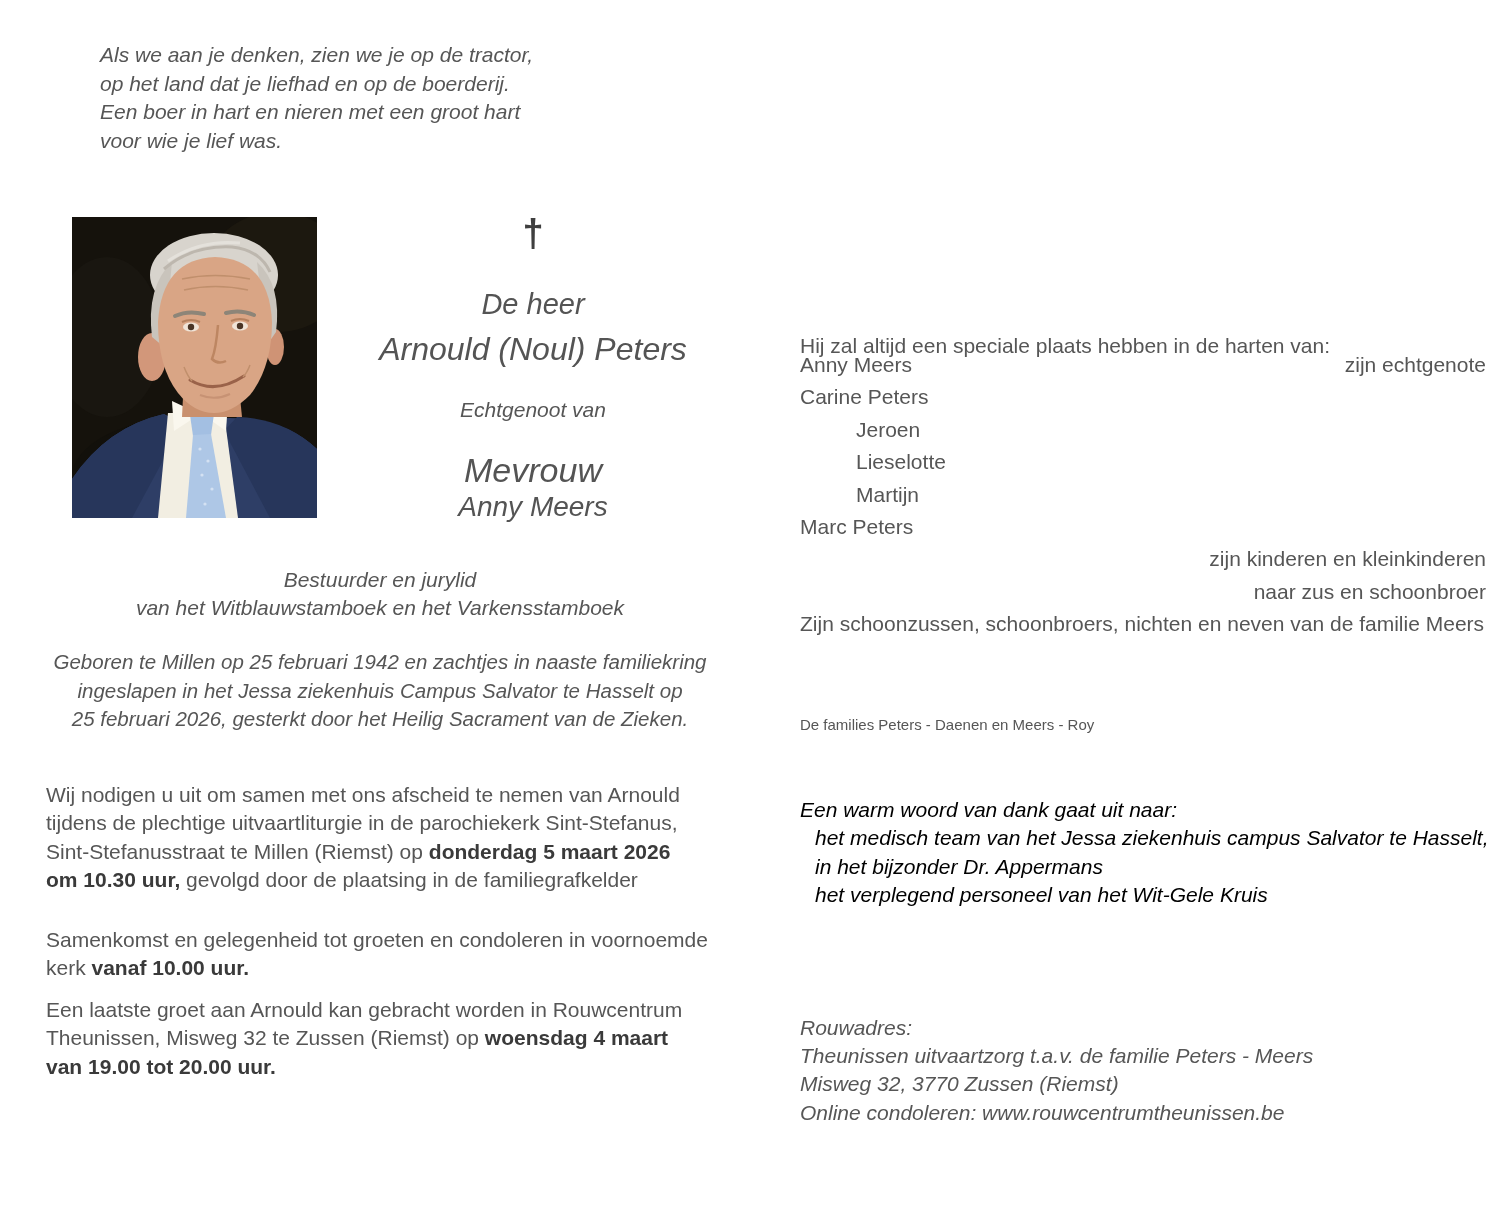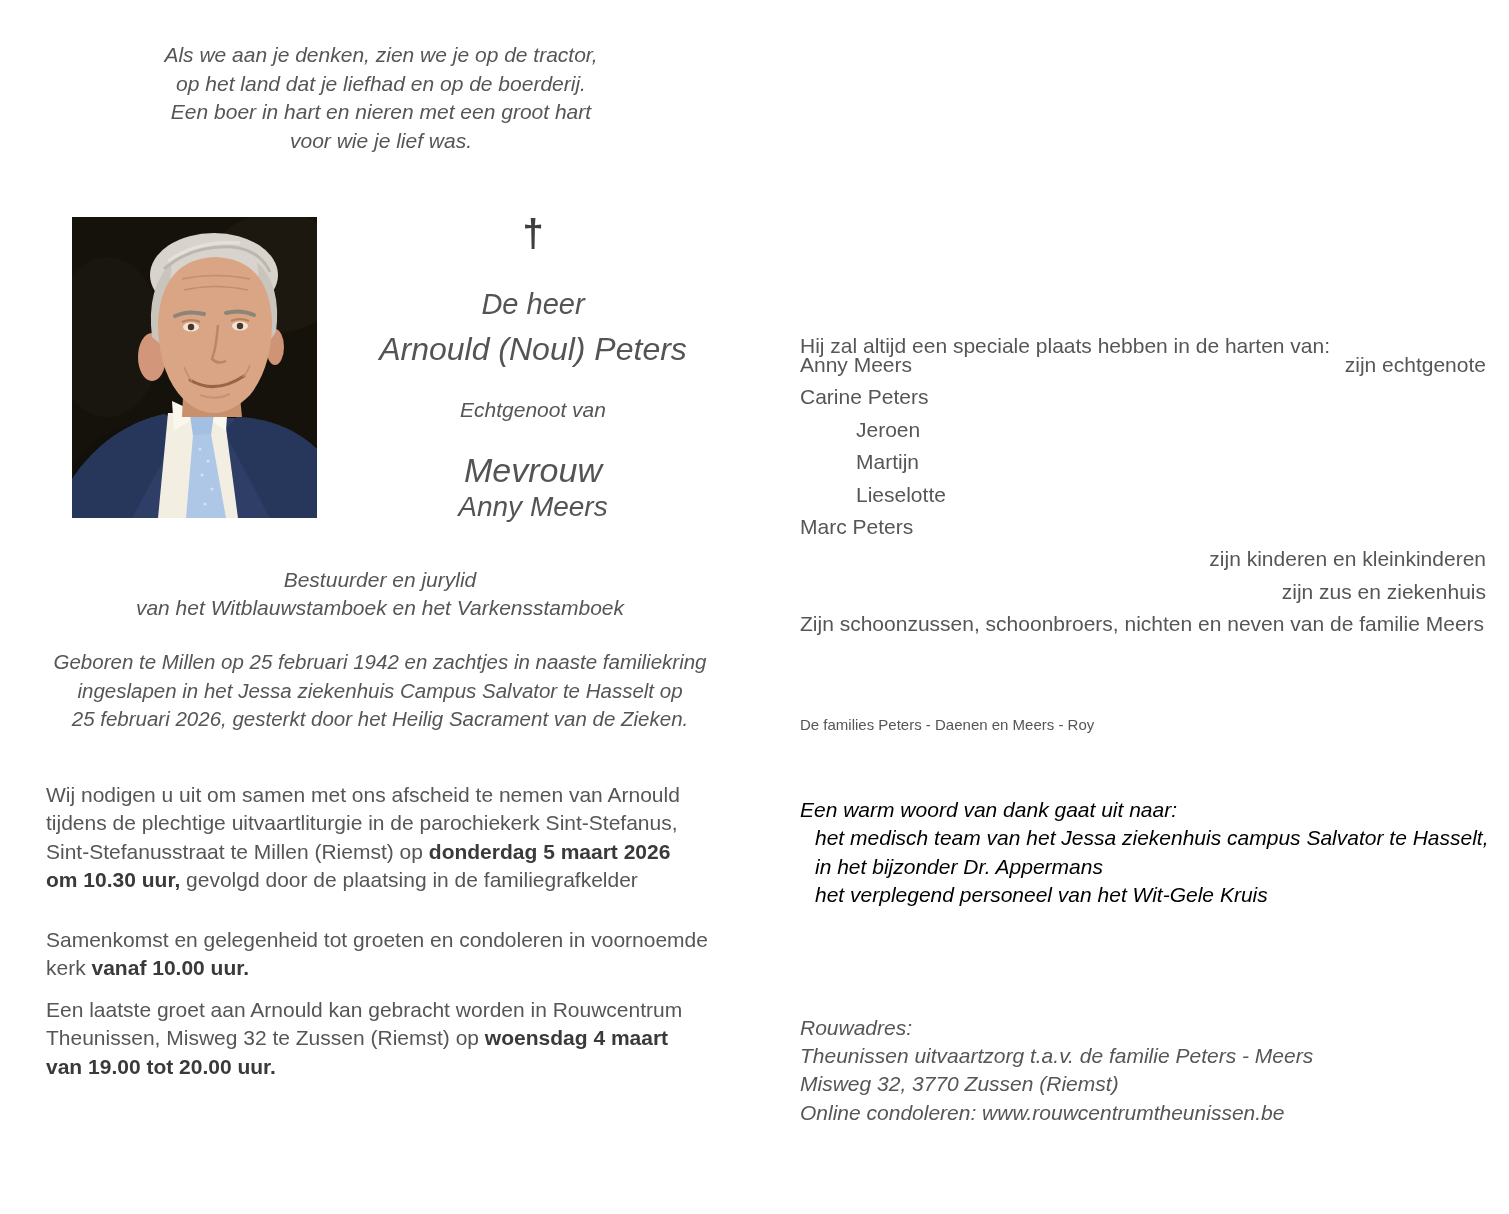--- a/index.html
+++ b/index.html
@@ -8,21 +8,21 @@
     width:1509px;height:1214px;
     background:#ffffff;
     font-family:"Liberation Sans","DejaVu Sans",sans-serif;
     color:#525252;
     overflow:hidden;
   }
   .abs{position:absolute;}
   .b{font-weight:700;color:#3a3a3a;}
 
   
-  .poem{left:100px;top:41px;width:562px;text-align:center;font-style:italic;
+  .poem{left:100px;top:41px;width:562px;font-style:italic;
         font-size:21px;line-height:28.5px;color:#565656;}
   .photo{left:72px;top:217px;width:245px;height:301px;margin:0;padding:0;}
   .photo svg{display:block;width:245px;height:301px;}
 
   .cross{left:377px;top:213px;width:312px;text-align:center;
          font-size:38px;font-weight:700;color:#3f3f3f;line-height:40px;}
   .salutation{left:377px;top:288px;width:312px;text-align:center;
               font-style:italic;font-size:29px;color:#545454;}
   .deceased-name{left:300px;top:331px;width:466px;text-align:center;
                  font-style:italic;font-size:32px;color:#545454;}
@@ -174,38 +174,38 @@
       </div>
     <div class="rel-row">
         <span class="rel-left">Carine Peters</span>
         <span class="rel-right"></span>
       </div>
     <div class="rel-row indent">
         <span class="rel-left">Jeroen</span>
         <span class="rel-right"></span>
       </div>
     <div class="rel-row indent">
+        <span class="rel-left">Lieselotte</span>
+        <span class="rel-right"></span>
+      </div>
+    <div class="rel-row indent">
         <span class="rel-left">Martijn</span>
-        <span class="rel-right"></span>
-      </div>
-    <div class="rel-row indent">
-        <span class="rel-left">Lieselotte</span>
         <span class="rel-right"></span>
       </div>
     <div class="rel-row">
         <span class="rel-left">Marc Peters</span>
         <span class="rel-right"></span>
       </div>
     <div class="rel-row">
         <span class="rel-left"></span>
         <span class="rel-right">zijn kinderen en kleinkinderen</span>
       </div>
     <div class="rel-row">
         <span class="rel-left"></span>
-        <span class="rel-right">zijn zus en ziekenhuis</span>
+        <span class="rel-right">naar zus en schoonbroer</span>
       </div>
     <div class="rel-row">
         <span class="rel-left">Zijn schoonzussen, schoonbroers, nichten en neven van de familie Meers</span>
         <span class="rel-right"></span>
       </div>
   </div>
 
   <div class="abs families">De families Peters - Daenen en Meers - Roy</div>
 
   <div class="abs thanks">

